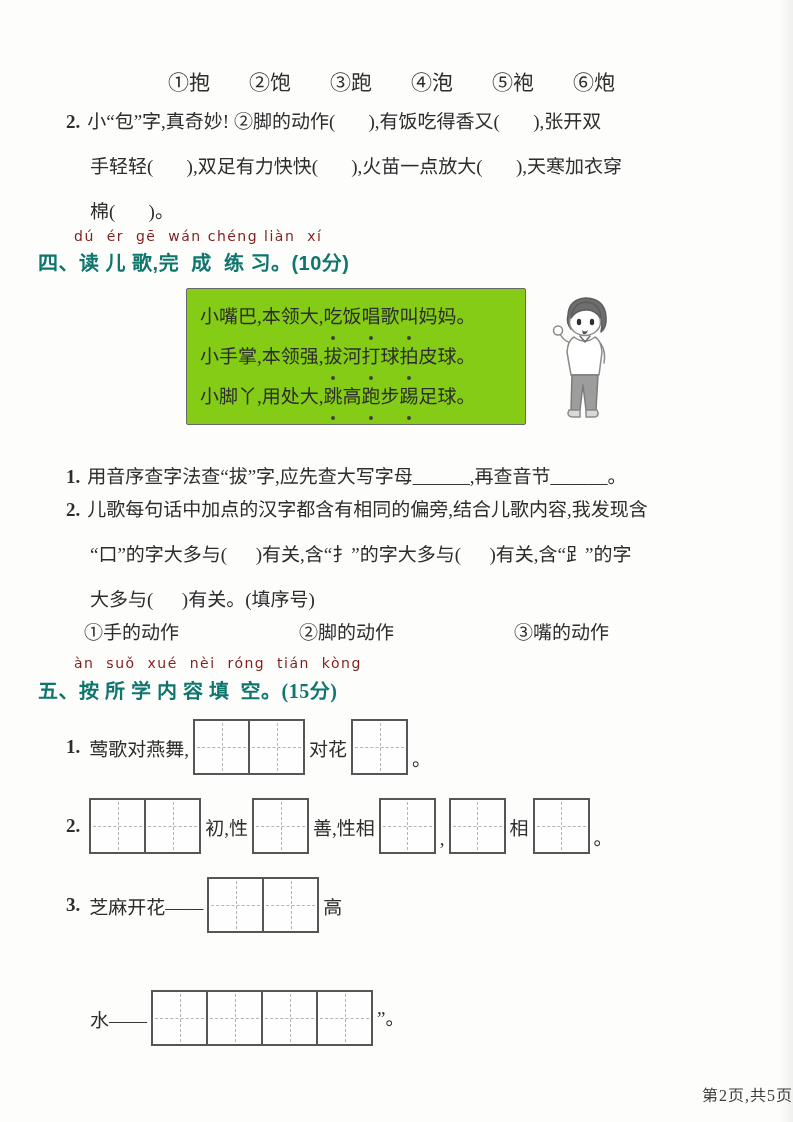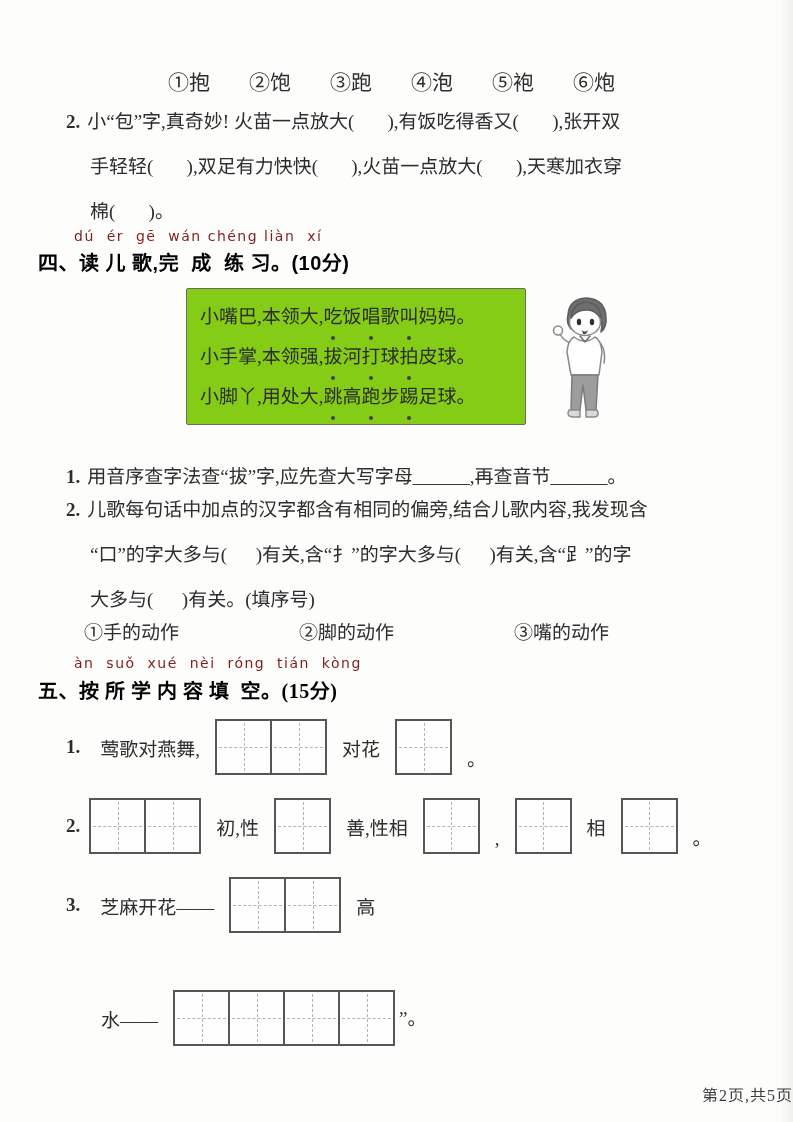--- a/index.html
+++ b/index.html
@@ -24,21 +24,21 @@
   .tline { white-space:pre; font-size:19px; line-height:45px; }
   .cont  { padding-left:24px; }
   .qnum  { font-weight:bold; margin-right:7px; font-size:19px; }
 
   .pinyin {
     position:absolute; font-family:"DejaVu Sans","Liberation Sans",sans-serif;
     font-size:14px; color:#7f1d1d; letter-spacing:1.5px; white-space:pre;
   }
   .sec-title {
     position:absolute; font-family:"Liberation Sans","DejaVu Sans",sans-serif;
-    font-weight:bold; font-size:20px; color:#000000; letter-spacing:0.5px; white-space:pre;
+    font-weight:bold; font-size:20px; color:#0f766e; letter-spacing:0.5px; white-space:pre;
   }
 
   .rhyme-box {
     position:absolute; left:186px; top:288px; width:312px;
     border:1.5px solid #696969; border-radius:2px;
     padding:8px 13px 7px 13px; font-size:19px; background:#84cc16;
   }
   .rhyme-line { line-height:40px; white-space:pre; }
   .dot { position:relative; display:inline-block; }
   .dot::after {
@@ -47,21 +47,21 @@
   }
 
   .child { position:absolute; left:538px; top:291px; }
 
   .qline { position:absolute; white-space:pre; font-size:19px; }
 
   .choices { position:absolute; left:84px; top:617px; display:flex; gap:120px;
     font-size:19px; white-space:pre; }
 
   .item-row { position:absolute; display:flex; align-items:center; font-size:19px; }
-  .item-row .txt { white-space:pre; margin:0 13px;text-align:center; }
+  .item-row .txt { white-space:pre; margin:0 2px;text-align:center; }
   .low { align-self:flex-end; padding-bottom:4px; }
   .wrap-end { white-space:normal; width:22px; line-height:25px; margin-left:2px; }
 
   .gridbox { display:inline-flex; border:2px solid #565656; background:#fefefe; margin:0 2px; }
   .gcell { width:53px; height:52px; position:relative; }
   .gcell + .gcell { border-left:2px solid #565656; }
   .gcell::before {
     content:""; position:absolute; left:2px; right:2px; top:50%;
     border-top:1.5px dashed #b4b4b4;
   }
@@ -83,21 +83,21 @@
   <div class="options-row">
     <span>①抱</span>
     <span>②饱</span>
     <span>③跑</span>
     <span>④泡</span>
     <span>⑤袍</span>
     <span>⑥炮</span>
   </div>
 
   <div class="para" style="left:66px; top:99px;">
-    <div class="tline"><span class="qnum">2.</span><span>小“包”字,真奇妙! 火苗一点放大(       ),有饭吃得香又(       ),张开双</span></div>
+    <div class="tline"><span class="qnum">2.</span><span>小“包”字,真奇妙! ②脚的动作(       ),有饭吃得香又(       ),张开双</span></div>
     <div class="tline cont">手轻轻(       ),双足有力快快(       ),火苗一点放大(       ),天寒加衣穿</div>
     <div class="tline cont">棉(       )。</div>
   </div>
 
   <div class="pinyin" style="left:74px; top:228px;">dú  ér  gē  wán chéng liàn  xí</div>
   <div class="sec-title" style="left:38px; top:247px;">四、读 儿 歌,完  成  练 习。(10分)</div>
 
   <div class="rhyme-box">
     <div class="rhyme-line"><span>小嘴巴,本领大,</span><span class="dot">吃</span><span>饭</span><span class="dot">唱</span><span>歌</span><span class="dot">叫</span><span>妈妈。</span></div>
     <div class="rhyme-line"><span>小手掌,本领强,</span><span class="dot">拔</span><span>河</span><span class="dot">打</span><span>球</span><span class="dot">拍</span><span>皮球。</span></div>

